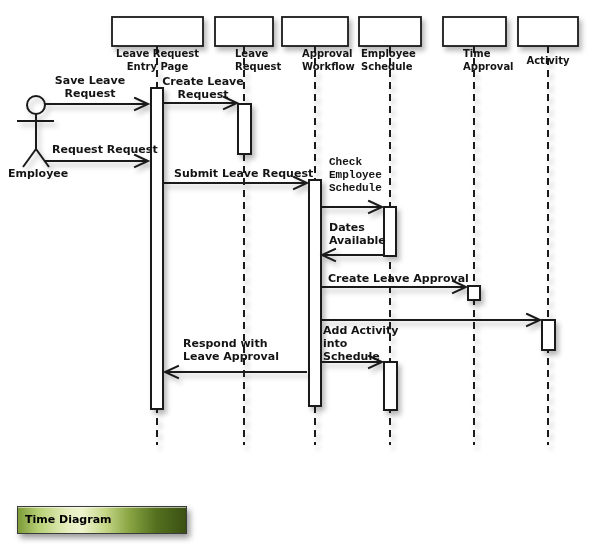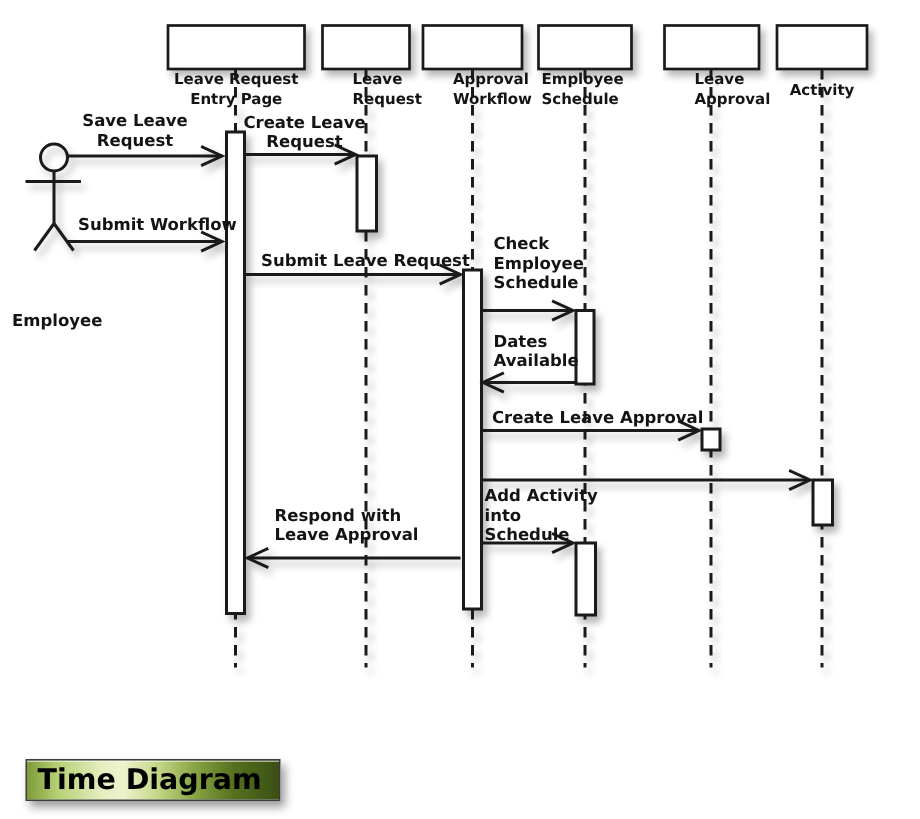--- a/index.html
+++ b/index.html
@@ -27,21 +27,21 @@
     box-sizing:border-box;
     margin-top:24px;
   }
   .boxlbl.left{align-items:flex-start;padding-left:20px;text-align:left;}
   .boxlbl.mid{align-items:center;text-align:center;}
   .footer-badge{
     position:absolute;left:17px;top:506px;width:170px;height:28px;
     box-sizing:border-box;border:1px solid #3c3c3c;
     background:linear-gradient(90deg,#7d9b38 0%,#b6cf74 12%,#e6eec0 30%,#eef3cd 38%,#c4d687 52%,#8aa644 66%,#55711f 82%,#3a5013 100%);
     box-shadow:3px 4px 6px rgba(0,0,0,0.4), inset 0 1px 0 rgba(255,255,255,0.55);
-    font-size:19px;font-weight:bold;color:#000;
+    font-size:11px;font-weight:bold;color:#000;
     line-height:26px;padding-left:7px;
   }
 </style>
 </head>
 <body>
 
 <div class="stage">
 
   <svg class="artwork" width="613" height="546" viewBox="0 0 613 546">
 
@@ -111,30 +111,30 @@
       <line x1="17" y1="121" x2="54" y2="121"></line>
       <line x1="36" y1="149" x2="23" y2="167"></line>
       <line x1="36" y1="149" x2="49" y2="167"></line>
     </g>
   </svg>
 
   <div class="boxlbl mid" style="left:112px;width:91px;">Leave Request Entry Page</div>
   <div class="boxlbl left" style="left:215px;width:58px;">Leave Request</div>
   <div class="boxlbl left" style="left:282px;width:66px;">Approval Workflow</div>
   <div class="boxlbl left" style="left:359px;width:62px;padding-left:2px;">Employee Schedule</div>
-  <div class="boxlbl left" style="left:443px;width:63px;">Leave Approval</div>
+  <div class="boxlbl left" style="left:443px;width:63px;">Time Approval</div>
   <div class="boxlbl mid" style="left:518px;width:60px;">Activity</div>
 
-  <div class="lbl nowrap" style="left:8px;top:167px;margin-top:40px;">Employee</div>
+  <div class="lbl nowrap" style="left:8px;top:167px;">Employee</div>
 
   <div class="lbl center" style="left:52px;top:74px;width:76px;">Save Leave Request</div>
   <div class="lbl center" style="left:162px;top:75px;width:82px;text-align:center;">Create Leave Request</div>
-  <div class="lbl nowrap" style="left:52px;top:143px;">Submit Workflow</div>
+  <div class="lbl nowrap" style="left:52px;top:143px;">Request Request</div>
   <div class="lbl nowrap" style="left:174px;top:167px;">Submit Leave Request</div>
-  <div class="lbl" style="left:329px;top:156px;width:66px;">Check Employee Schedule</div>
+  <div class="lbl" style="left:329px;top:156px;width:66px;font-family:Liberation Mono, monospace;">Check Employee Schedule</div>
   <div class="lbl" style="left:329px;top:221px;width:60px;">Dates Available</div>
   <div class="lbl nowrap" style="left:328px;top:272px;">Create Leave Approval</div>
   <div class="lbl" style="left:323px;top:324px;width:80px;">Add Activity into Schedule</div>
   <div class="lbl" style="left:183px;top:337px;width:124px;">Respond with Leave Approval</div>
 
   <div class="footer-badge">Time Diagram</div>
 
 </div>
 
 </body></html>

